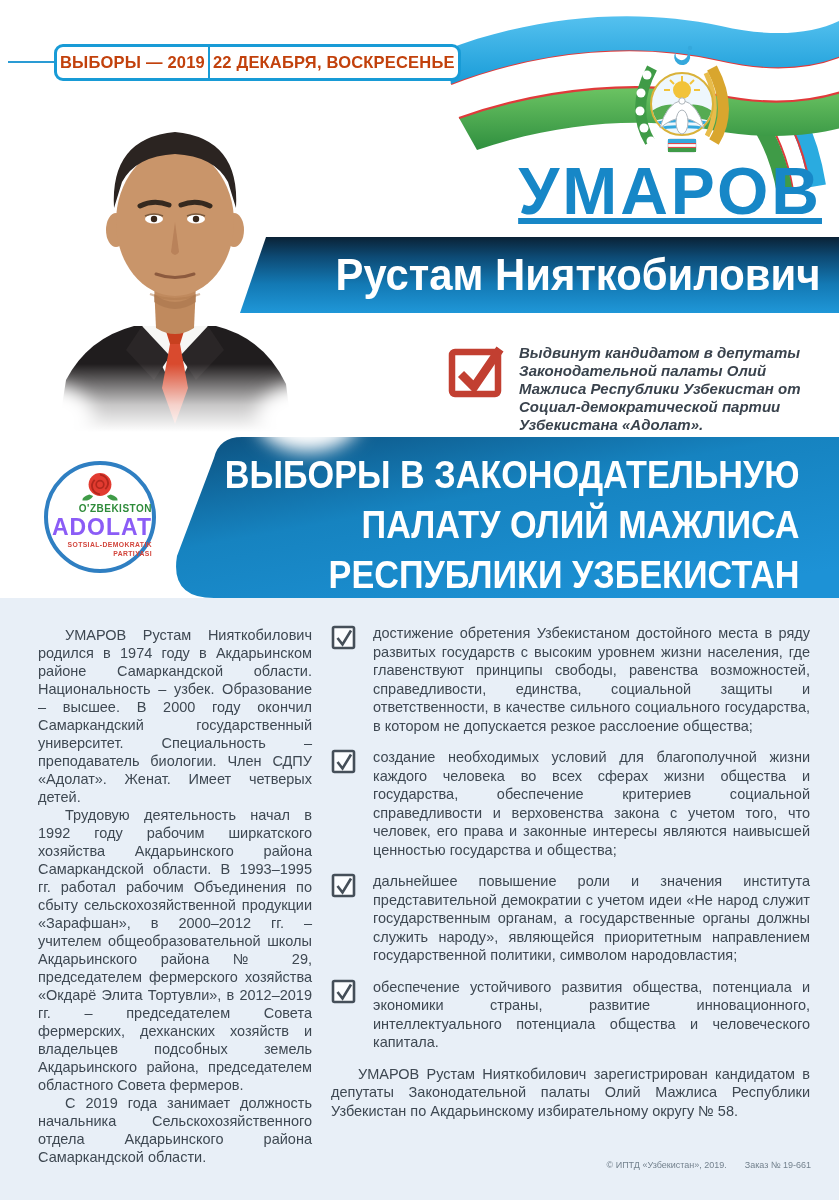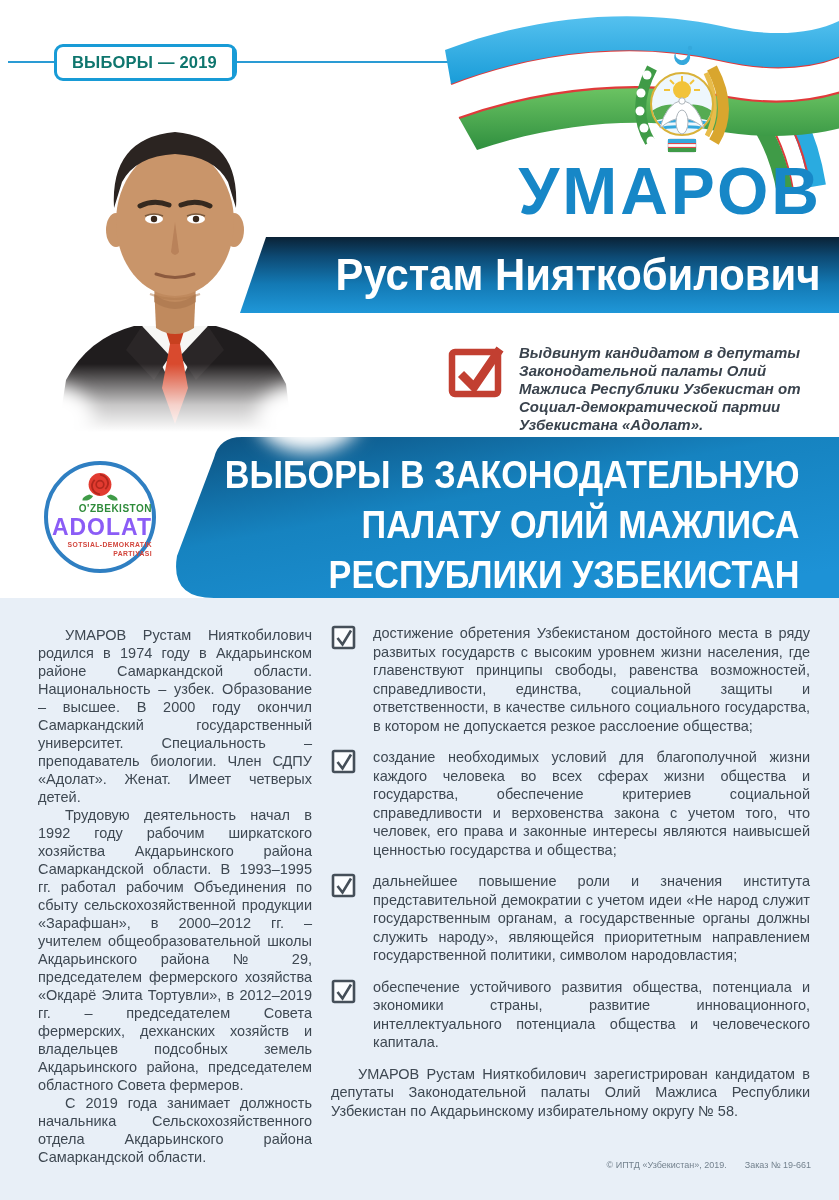--- a/index.html
+++ b/index.html
@@ -3,34 +3,34 @@
 <meta charset="utf-8">
 <style>
   html,body{margin:0;padding:0;background:#fff;}
   .page{position:relative;width:839px;height:1200px;background:#ffffff;overflow:hidden;
         font-family:"Liberation Sans", sans-serif;}
 
   
   .top-line{position:absolute;left:8px;top:61px;width:516px;height:2px;background:#2a9bd4;z-index:1;}
   .badge{position:absolute;left:54px;top:44px;display:flex;align-items:stretch;background:#fff;
          border:3px solid #189bd6;border-radius:9px;z-index:2;}
-  .badge span{display:flex;align-items:center;font-weight:bold;font-size:16.5px;color:#0f766e;
-              letter-spacing:.2px;padding:6px 15px;white-space:nowrap;}
+  .badge span{display:flex;align-items:center;font-weight:bold;font-size:16.5px;color:#c2410c;
+              letter-spacing:.2px;padding:6px 3px;white-space:nowrap;}
   .badge .badge-l{border-right:2px solid #189bd6;}
 
   
   .flag{position:absolute;left:429px;top:0;width:410px;height:210px;z-index:1;overflow:visible;}
   .emblem{position:absolute;left:626px;top:42px;width:112px;height:118px;z-index:2;}
 
   
   .photo{position:absolute;left:30px;top:88px;width:290px;height:344px;z-index:3;overflow:visible;}
 
   
   .surname{position:absolute;right:17px;top:158px;z-index:4;font-size:66px;font-weight:bold;
-           color:#1787c7;letter-spacing:3px;line-height:1;white-space:nowrap;}
+           color:#1787c7;letter-spacing:3px;line-height:1;white-space:nowrap;text-decoration:underline;}
   .name-bar{position:absolute;left:240px;top:237px;right:0;height:76px;z-index:2;
             background:linear-gradient(180deg,#0a2236 0%,#0d4a74 26%,#1379b4 62%,#1f97d8 100%);
             clip-path:polygon(26px 0,100% 0,100% 100%,0 100%);text-align:right;}
   .name-text{display:inline-block;line-height:76px;padding-right:20px;font-size:44px;font-weight:bold;
              color:#fff;transform:scaleX(.95);transform-origin:right center;white-space:nowrap;}
 
   
   .nominee-check{position:absolute;left:448px;top:344px;width:56px;height:52px;overflow:visible;z-index:2;}
   .nominee-text{position:absolute;left:519px;top:344px;width:300px;z-index:2;
                 font-size:15px;font-weight:bold;font-style:italic;color:#3a434d;line-height:18px;}
@@ -65,20 +65,21 @@
 </style>
 </head>
 <body>
 
 <div class="page">
 
   <div class="top-line"></div>
 
   <div class="badge">
     <span class="badge-l">ВЫБОРЫ — 2019</span>
+    <span class="badge-r">22 ДЕКАБРЯ, ВОСКРЕСЕНЬЕ</span>
   </div>
 
   <svg class="flag" viewBox="0 0 410 210" aria-hidden="true">
     <defs>
       <linearGradient id="gGrad" x1="0" y1="0" x2="0" y2="1">
         <stop offset="0" stop-color="#6cc463"></stop>
           <stop offset="1" stop-color="#2f8f3f"></stop>
       </linearGradient>
       <linearGradient id="bGrad" x1="0" y1="0" x2="0" y2="1">
         <stop offset="0" stop-color="#55c1ef"></stop>

